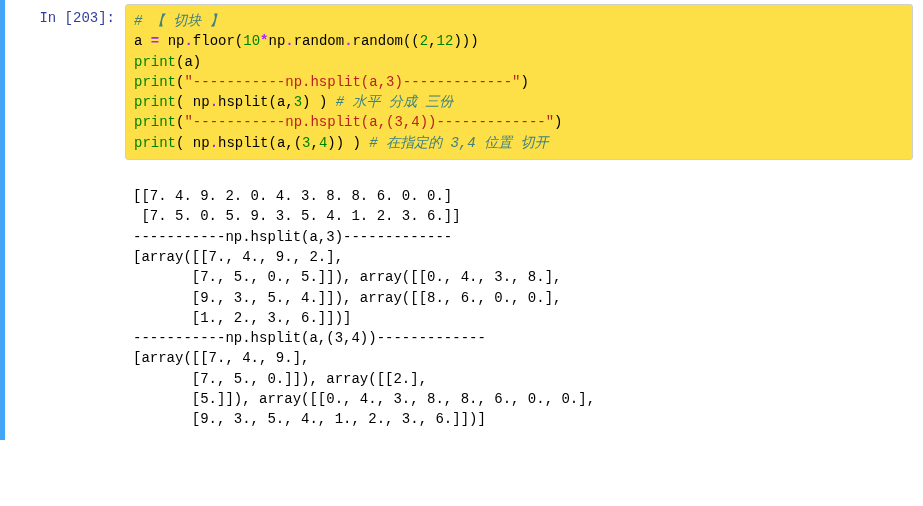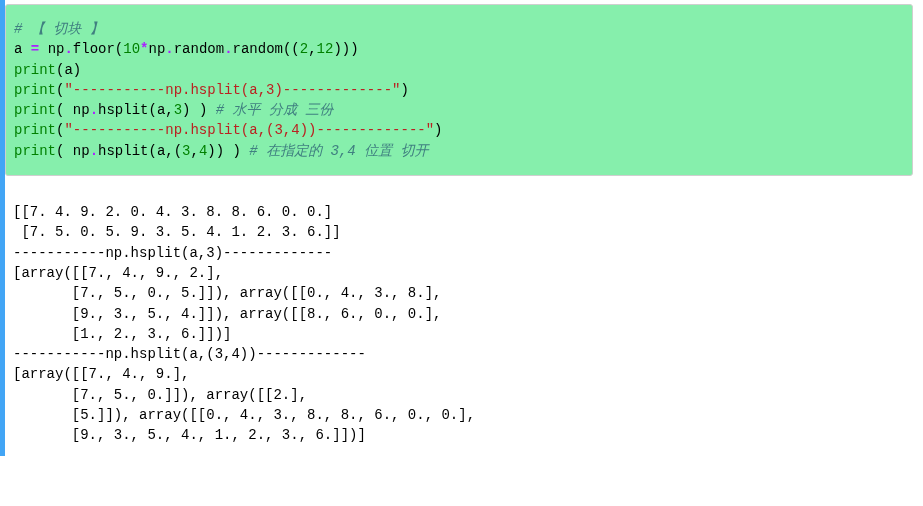--- a/index.html
+++ b/index.html
@@ -27,22 +27,22 @@
     font-family: "Courier New", monospace;
     font-size: 14px;
   }
   .content-col {
     flex: 1;
     padding-right: 10px;
   }
   .input-area {
     border: 1px solid #cfcfcf;
     border-radius: 3px;
-    background: #86efac;
-    padding: 14px 8px;
+    background: #fde047;
+    padding: 6px 8px;
     line-height: 1.45;
     white-space: pre;
     font-family: "Courier New", Consolas, monospace;
     font-size: 14px;
     color: #000;
   }
   .output-area {
     padding: 6px 8px 6px 8px;
     line-height: 1.45;
     white-space: pre;
@@ -56,20 +56,23 @@
   .c-op { color: #AA22FF; font-weight: bold; }
   .c-builtin { color: #008000; }
   .c-num { color: #008000; }
   .c-str { color: #BA2121; }
   .c-paren { color: #000; }
 </style>
 </head>
 <body>
 
 <div class="cell">
+  <div class="prompt">
+    <span>In  [203]:</span>
+  </div>
   <div class="content-col">
 
     <div class="input-area"><span class="c-comment"># 【 切块 】</span>
 <span class="c-name">a</span><span class="c-op"> = </span><span class="c-name">np</span><span class="c-op">.</span><span class="c-name">floor</span><span class="c-paren">(</span><span class="c-num">10</span><span class="c-op">*</span><span class="c-name">np</span><span class="c-op">.</span><span class="c-name">random</span><span class="c-op">.</span><span class="c-name">random</span><span class="c-paren">((</span><span class="c-num">2</span><span class="c-paren">,</span><span class="c-num">12</span><span class="c-paren">)))</span>
 <span class="c-builtin">print</span><span class="c-paren">(</span><span class="c-name">a</span><span class="c-paren">)</span>
 <span class="c-builtin">print</span><span class="c-paren">(</span><span class="c-str">"-----------np.hsplit(a,3)-------------"</span><span class="c-paren">)</span>
 <span class="c-builtin">print</span><span class="c-paren">( </span><span class="c-name">np</span><span class="c-op">.</span><span class="c-name">hsplit</span><span class="c-paren">(</span><span class="c-name">a</span><span class="c-paren">,</span><span class="c-num">3</span><span class="c-paren">) </span><span class="c-paren">) </span><span class="c-comment"># 水平 分成 三份</span>
 <span class="c-builtin">print</span><span class="c-paren">(</span><span class="c-str">"-----------np.hsplit(a,(3,4))-------------"</span><span class="c-paren">)</span>
 <span class="c-builtin">print</span><span class="c-paren">( </span><span class="c-name">np</span><span class="c-op">.</span><span class="c-name">hsplit</span><span class="c-paren">(</span><span class="c-name">a</span><span class="c-paren">,</span><span class="c-paren">(</span><span class="c-num">3</span><span class="c-paren">,</span><span class="c-num">4</span><span class="c-paren">)</span><span class="c-paren">) </span><span class="c-paren">) </span><span class="c-comment"># 在指定的 3,4 位置 切开</span></div>
 

